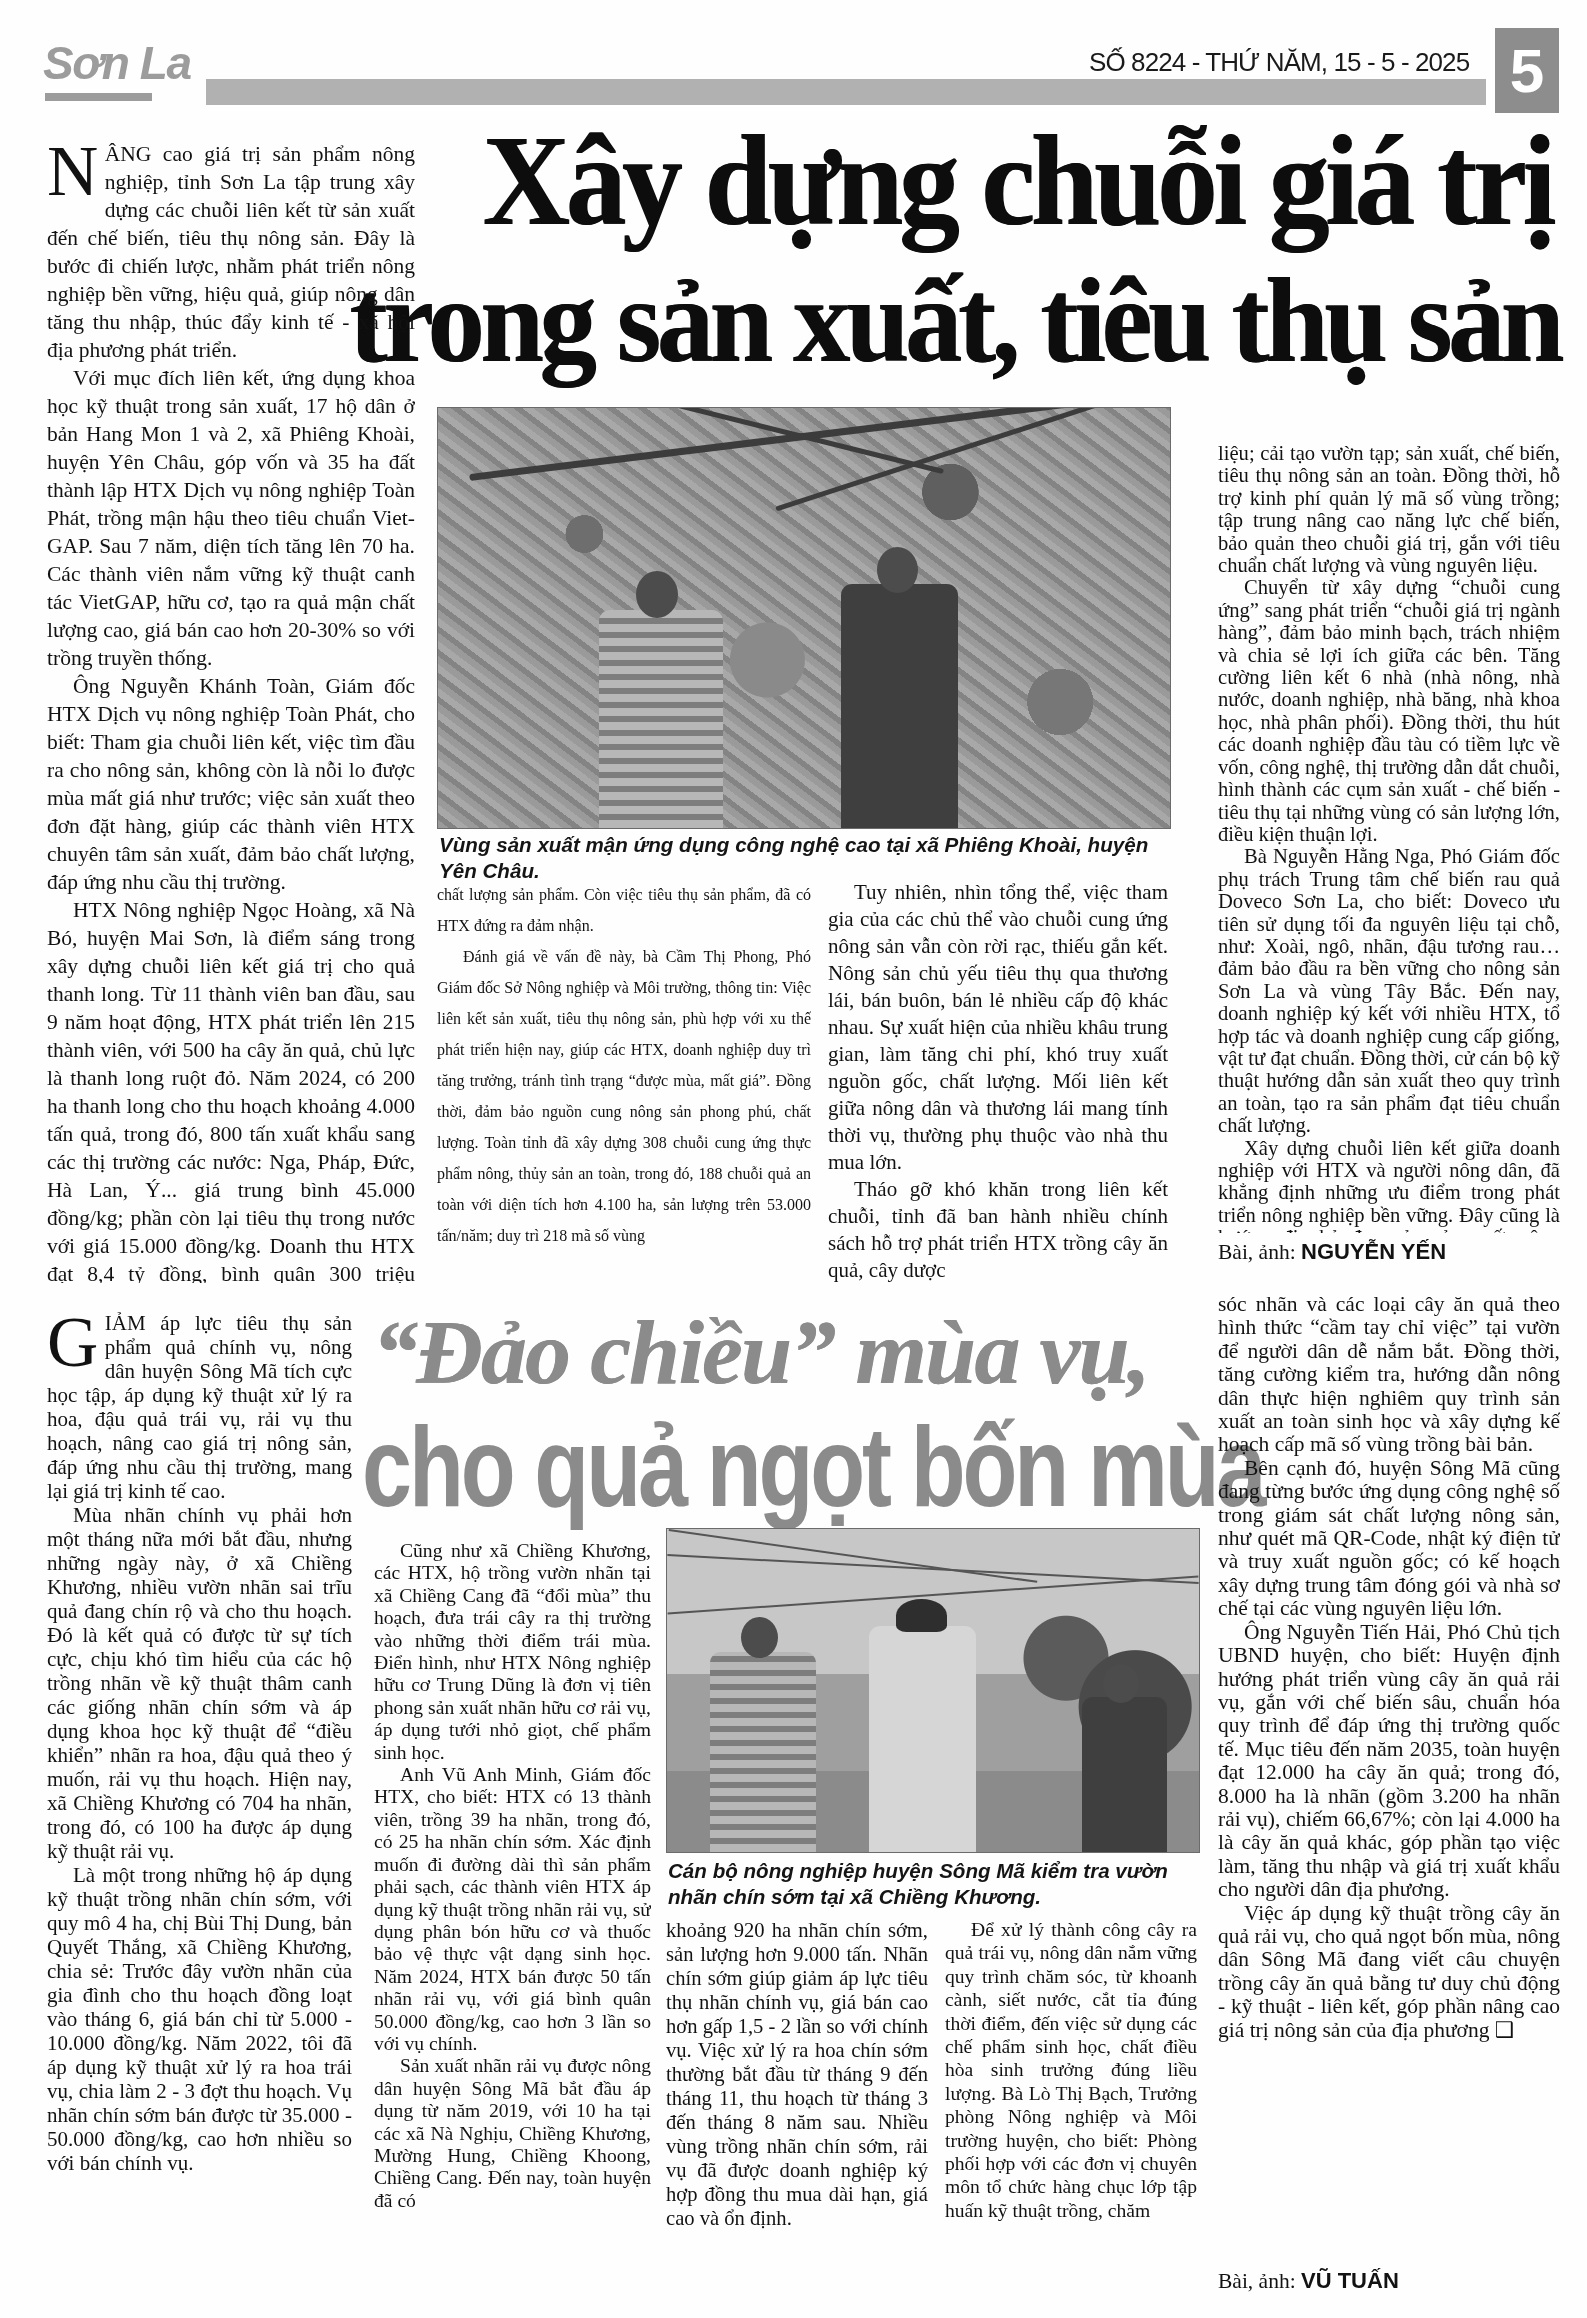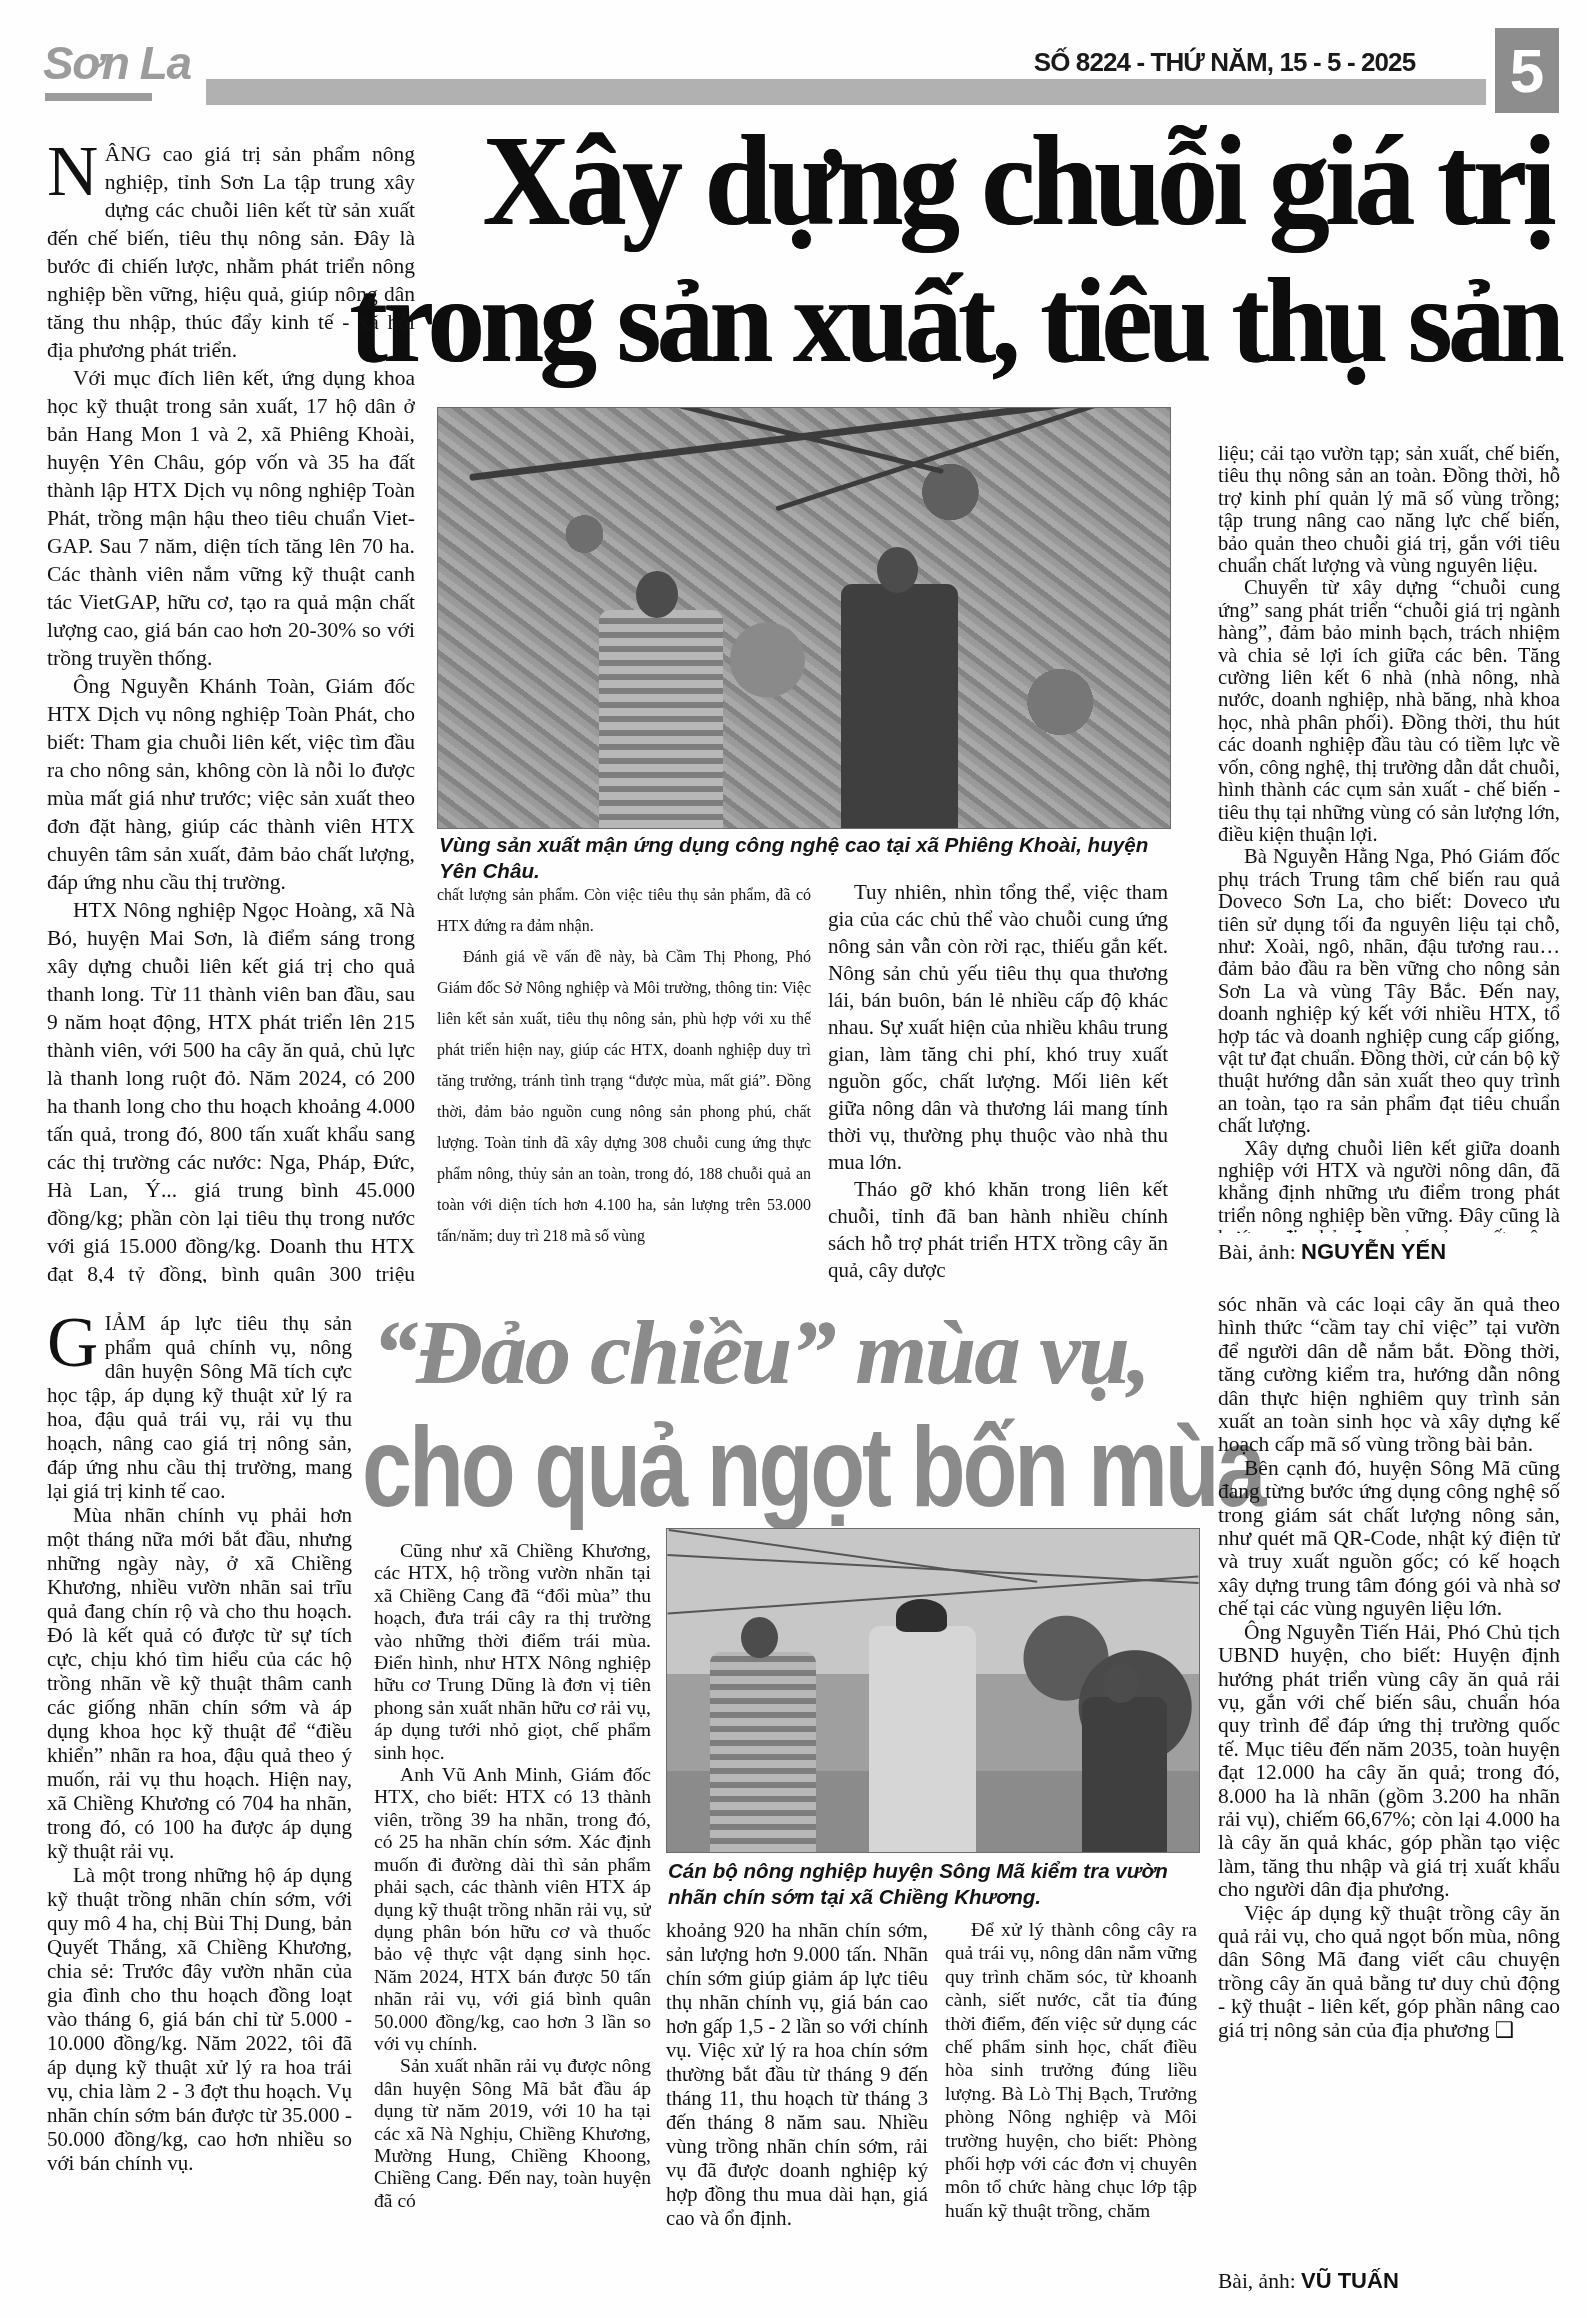--- a/index.html
+++ b/index.html
@@ -4,22 +4,22 @@
 <style>
   html,body{margin:0;padding:0;overflow:hidden;}
   body{width:1587px;height:2319px;position:relative;background:#fefefe;
        font-family:"Liberation Serif","DejaVu Serif",serif;color:#121212;}
   .abs{position:absolute;}
   
   .logo{left:43px;top:36px;font-family:"Liberation Sans","DejaVu Sans",sans-serif;
         font-weight:bold;font-style:italic;font-size:46px;color:#9c9c9c;letter-spacing:-1.4px;}
   .logo-bar{left:45px;top:93px;width:107px;height:7.5px;background:#9c9c9c;}
   .head-bar{left:206px;top:79px;width:1280px;height:26px;background:#b1b1b1;}
-  .issue{top:47px;left:1028px;width:393px;text-align:center;
-         font-family:"Liberation Sans","DejaVu Sans",sans-serif;font-weight:bold;
+  .issue{top:47px;left:1089px;width:393px;text-align:left;
+         font-family:"Liberation Sans","DejaVu Sans",sans-serif;font-weight:normal;
          font-size:26px;letter-spacing:-0.9px;color:#1a1a1a;}
   .page-box{left:1495px;top:28px;width:64px;height:85px;background:#8d8d8d;
             color:#fff;font-family:"Liberation Sans","DejaVu Sans",sans-serif;
             font-weight:bold;font-size:62px;line-height:85px;text-align:center;}
   
   .hl{font-weight:bold;color:#0d0d0d;letter-spacing:-4.2px;text-align:center;
       text-shadow:0.9px 0 0 currentColor;transform:scaleY(1.06);transform-origin:center top;}
   .a1h1{left:449px;top:107px;width:1136px;font-size:121px;line-height:138px;}
   .a1h2{left:322px;top:247px;width:1265px;font-size:114px;line-height:140px;}
   .a2h1{left:372px;top:1299px;width:1005px;font-family:"Liberation Serif",serif;

